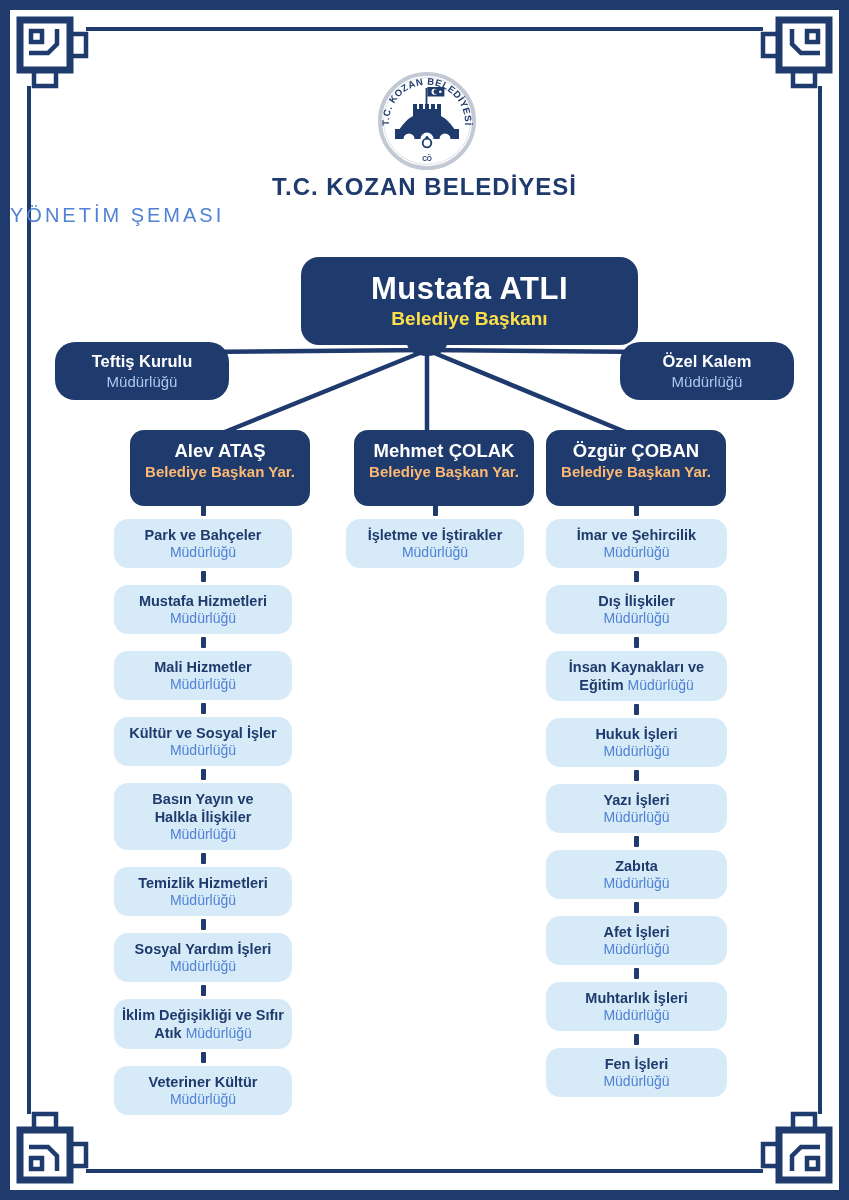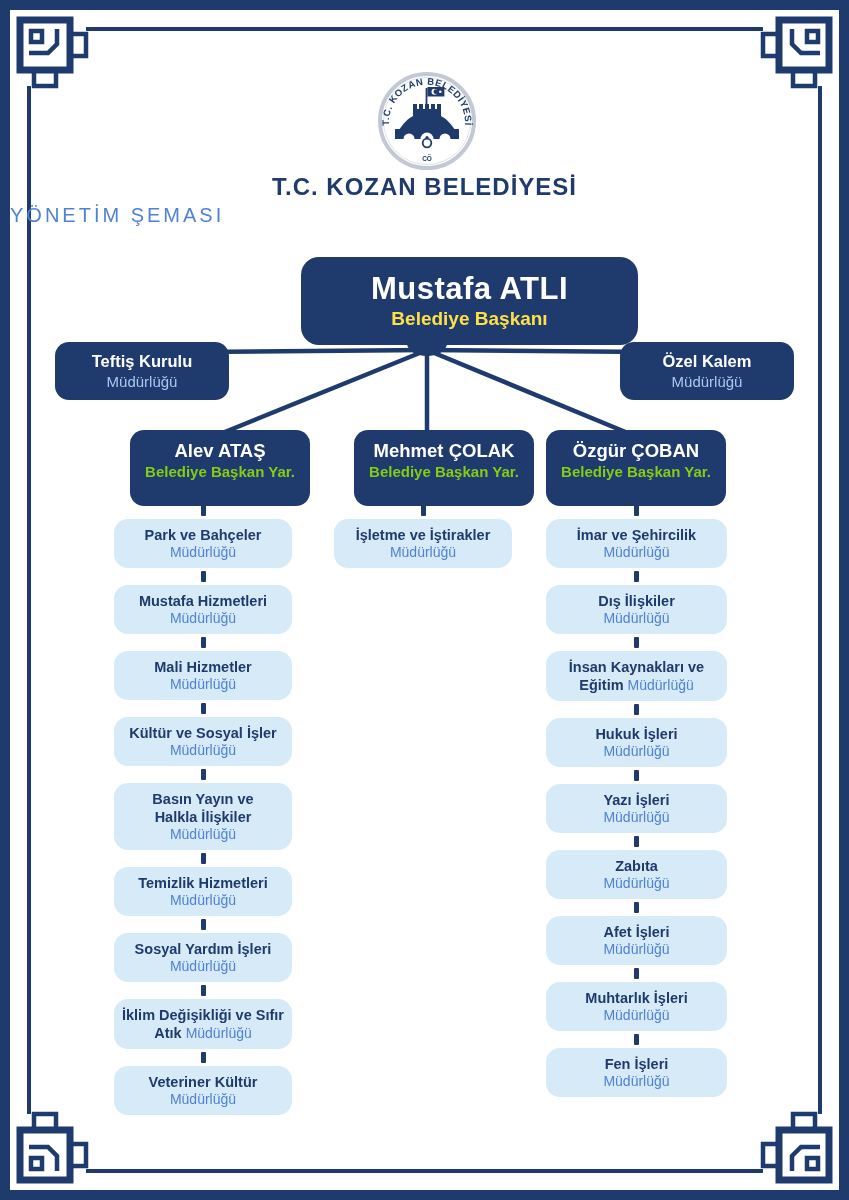--- a/index.html
+++ b/index.html
@@ -45,35 +45,35 @@
   .navy-box {
     position:absolute; z-index:2;
     background:#1f3a6c; color:#ffffff;
     border-radius:16px; text-align:center;
     box-sizing:border-box;
   }
   .mayor-box { left:249px; top:247px; width:337px; height:88px; padding-top:14px; border-radius:18px;margin-left:42px; }
   .mayor-name { font-size:31px; font-weight:bold; line-height:36px; letter-spacing:0.5px; }
   .mayor-role { font-size:19px; font-weight:bold; line-height:24px; color:#fde047; }
 
-  .staff-box { top:332px; width:174px; height:58px; padding-top:9px; border-radius:14px; }
+  .staff-box { top:332px; width:174px; height:58px; padding-top:9px; border-radius:20px; }
   .staff-left-box { left:45px; }
   .staff-right-box { left:610px; }
   .staff-title { font-size:16.5px; font-weight:bold; line-height:21px; }
   .staff-subtitle { font-size:15px; line-height:19px; color:#a9c8ef; }
 
   .deputy-box { top:420px; width:180px; height:76px; padding-top:10px; border-radius:14px; }
   .deputy-0 { left:120px; } .deputy-1 { left:344px; } .deputy-2 { left:536px; }
   .deputy-name { font-size:18.5px; font-weight:bold; line-height:22px; }
-  .deputy-role { font-size:15px; font-weight:bold; line-height:19px; color:#84cc16; }
+  .deputy-role { font-size:15px; font-weight:bold; line-height:19px; color:#fdba74; }
 
   
   .column { position:absolute; top:492px; z-index:2; }
   .column-0 { left:104px; width:178px; }
-  .column-1 { left:324px; width:178px; }
+  .column-1 { left:336px; width:178px; }
   .column-2 { left:536px; width:181px; }
   .dept-dash { width:5px; height:11px; background:#1f3a6c; margin:3px auto; border-radius:1px; }
   .dept-box {
     background:#d7eaf8; border-radius:14px;
     padding:7px 6px; text-align:center; box-sizing:border-box;
   }
   .dept-title { font-size:14.5px; font-weight:bold; line-height:18px; color:#1f3a6c; white-space:pre-line; }
   .dept-suffix { font-size:14px; line-height:17px; color:#4f82d4; }
   .dept-inline { font-size:14.5px; line-height:18px; }
   .dept-title-inline { font-weight:bold; color:#1f3a6c; }

